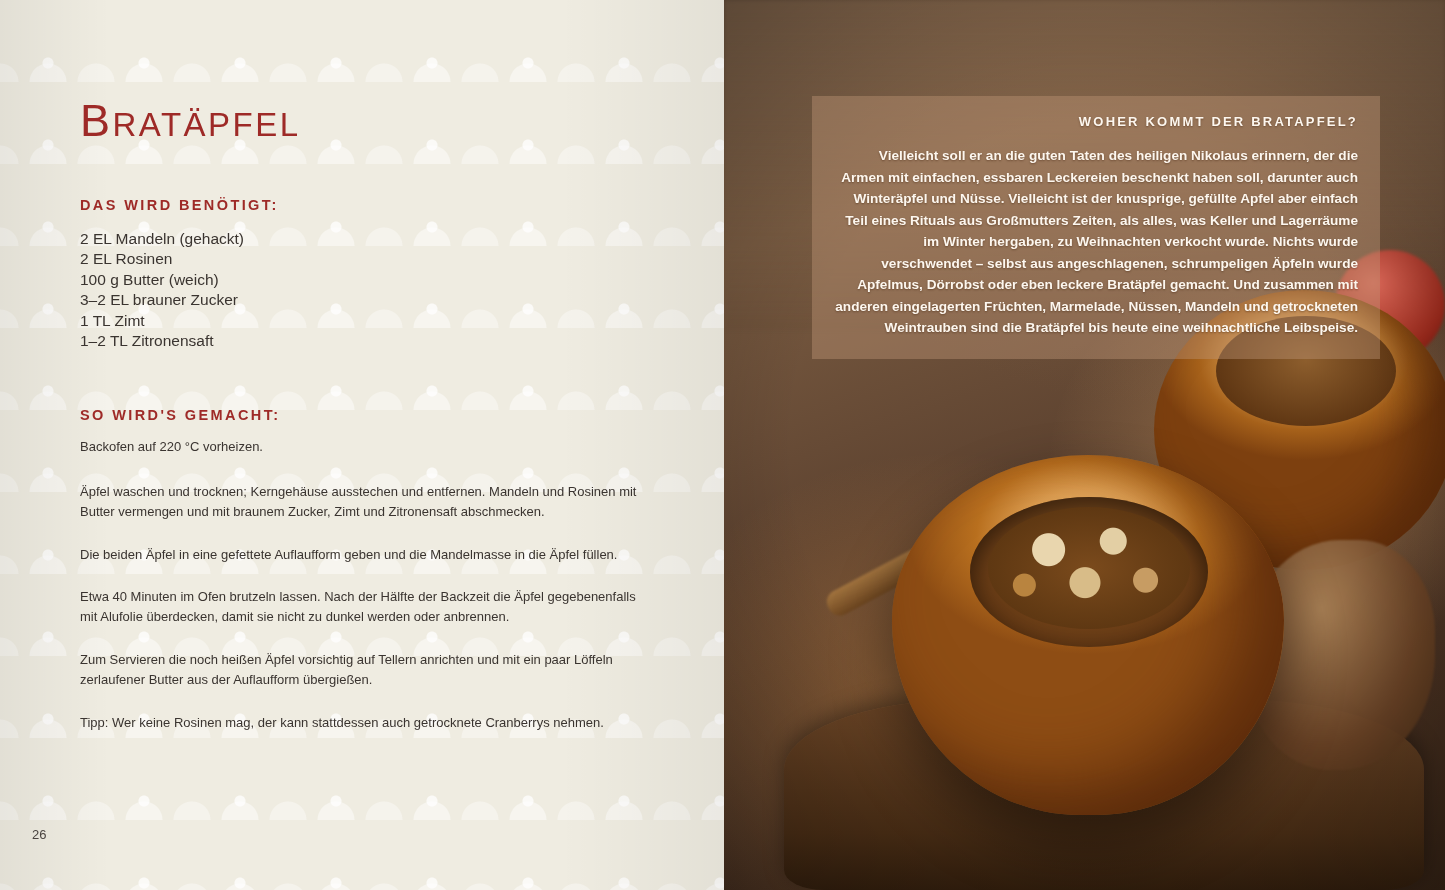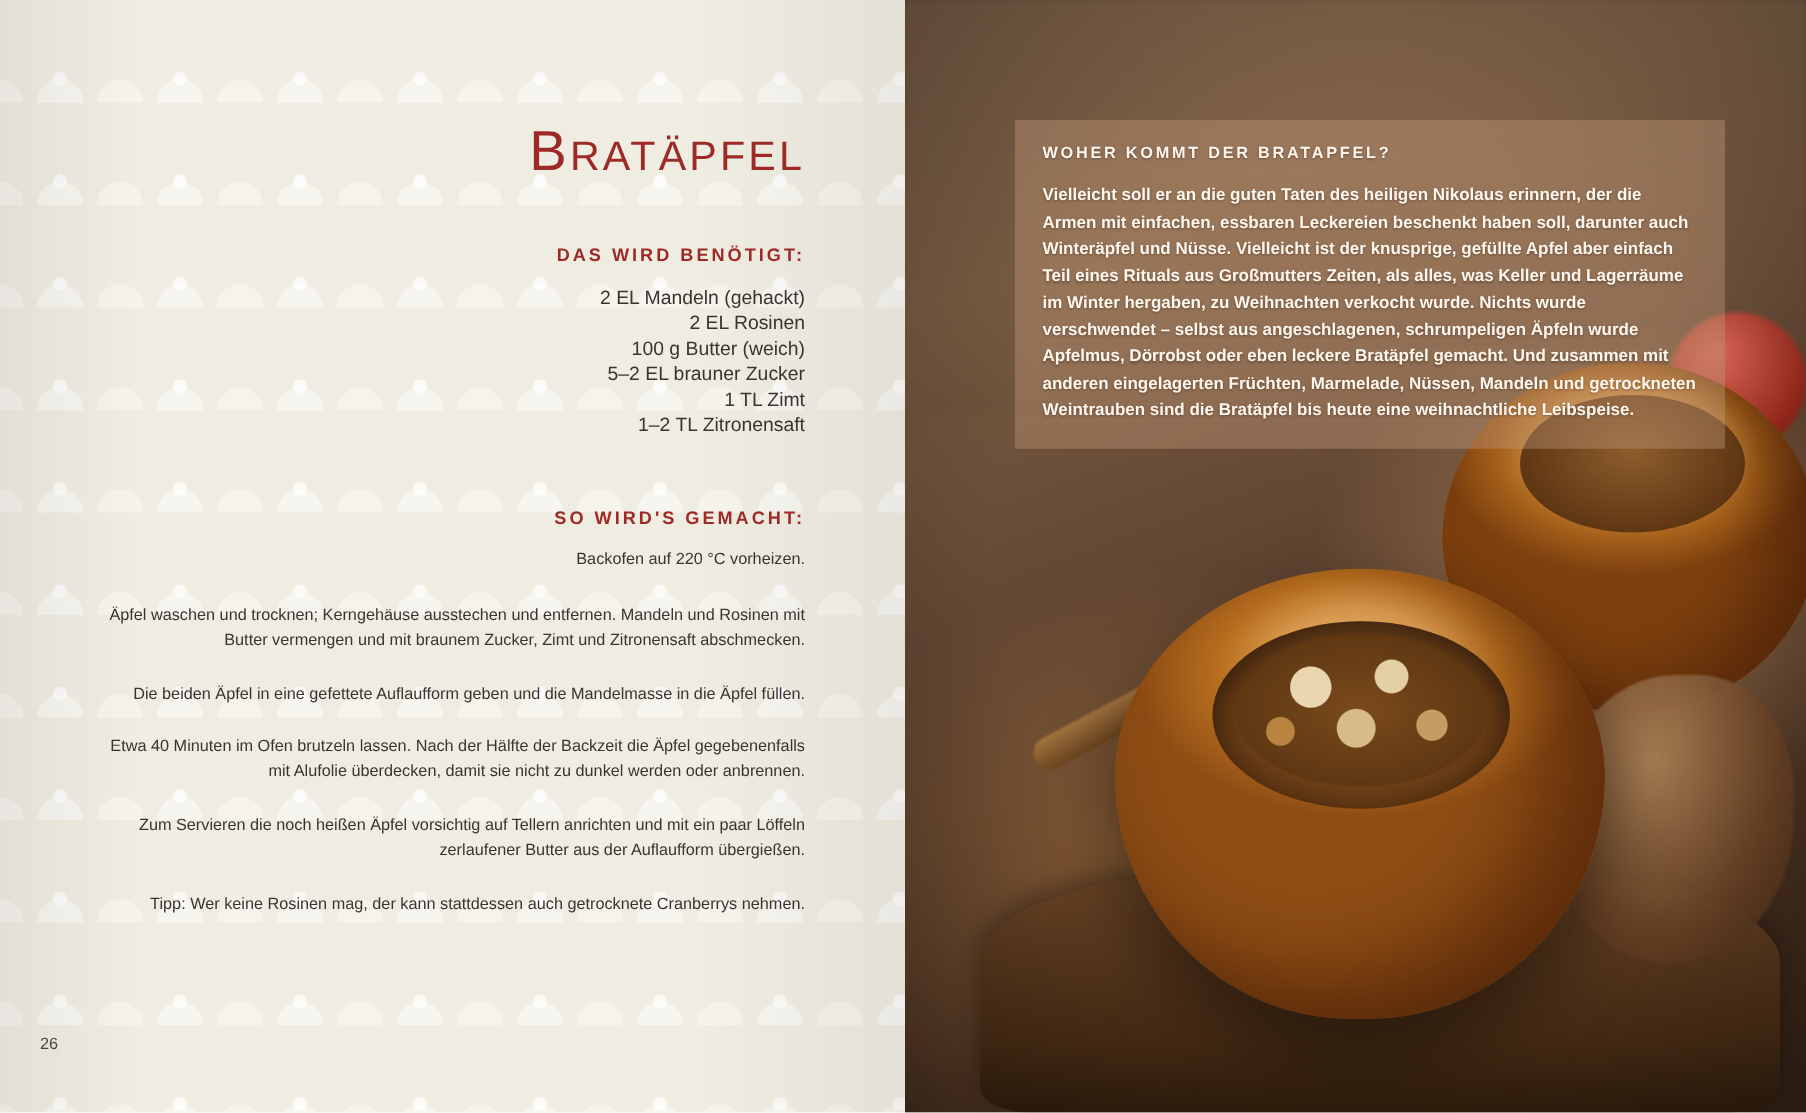--- a/index.html
+++ b/index.html
@@ -46,21 +46,21 @@
     position: absolute; inset: 0;
     background: linear-gradient(90deg, rgba(0,0,0,0.055) 0px, rgba(0,0,0,0.0) 110px, rgba(0,0,0,0) 560px, rgba(0,0,0,0.05) 724px);
     pointer-events: none;
   }
 
   .content {
     position: relative;
     z-index: 3;
     width: 724px;
     padding: 0 80px;
-    text-align: right;
+    text-align: left;
     color: #3c3632;
   }
 
   .recipe-title {
     margin: 98px 0 0 0;
     font-family: "Liberation Sans", sans-serif;
     color: #9e2a27;
     font-size: 33px;
     font-weight: 400;
     letter-spacing: 2.5px;
@@ -222,21 +222,21 @@
   }
 
   
   .info-box {
     position: absolute;
     left: 88px; top: 96px;
     width: 568px;
     padding: 18px 22px 20px 22px;
     background: rgba(190,150,118,0.42);
     z-index: 6;
-    text-align: left;
+    text-align: right;
     color: #fdf7ef;
     text-shadow: 0 1px 2px rgba(60,30,10,0.45);
   }
   .info-title {
     margin: 0 0 16px 0;
     font-size: 13px;
     font-weight: 700;
     letter-spacing: 2.2px;
     text-transform: uppercase;
   }
@@ -258,21 +258,21 @@
     <div class="sheen"></div>
 
     <div class="content">
       <h1 class="recipe-title"><span class="cap">B</span><span>ratäpfel</span></h1>
 
       <h2 class="section-head">Das wird benötigt:</h2>
       <ul class="ingredients">
         <li>2 EL Mandeln (gehackt)</li>
         <li>2 EL Rosinen</li>
         <li>100 g Butter (weich)</li>
-        <li>5–2 EL brauner Zucker</li>
+        <li>3–2 EL brauner Zucker</li>
         <li>1 TL Zimt</li>
         <li>1–2 TL Zitronensaft</li>
       </ul>
 
       <h2 class="section-head steps">So wird's gemacht:</h2>
       <div class="steps-wrap">
         <p class="step first">Backofen auf 220 °C vorheizen.</p>
         <p class="step">Äpfel waschen und trocknen; Kerngehäuse ausstechen und entfernen. Mandeln und Rosinen mit Butter vermengen und mit braunem Zucker, Zimt und Zitronensaft abschmecken.</p>
         <p class="step">Die beiden Äpfel in eine gefettete Auflaufform geben und die Mandelmasse in die Äpfel füllen.</p>
         <p class="step">Etwa 40 Minuten im Ofen brutzeln lassen. Nach der Hälfte der Backzeit die Äpfel gegebenenfalls mit Alufolie überdecken, damit sie nicht zu dunkel werden oder anbrennen.</p>

